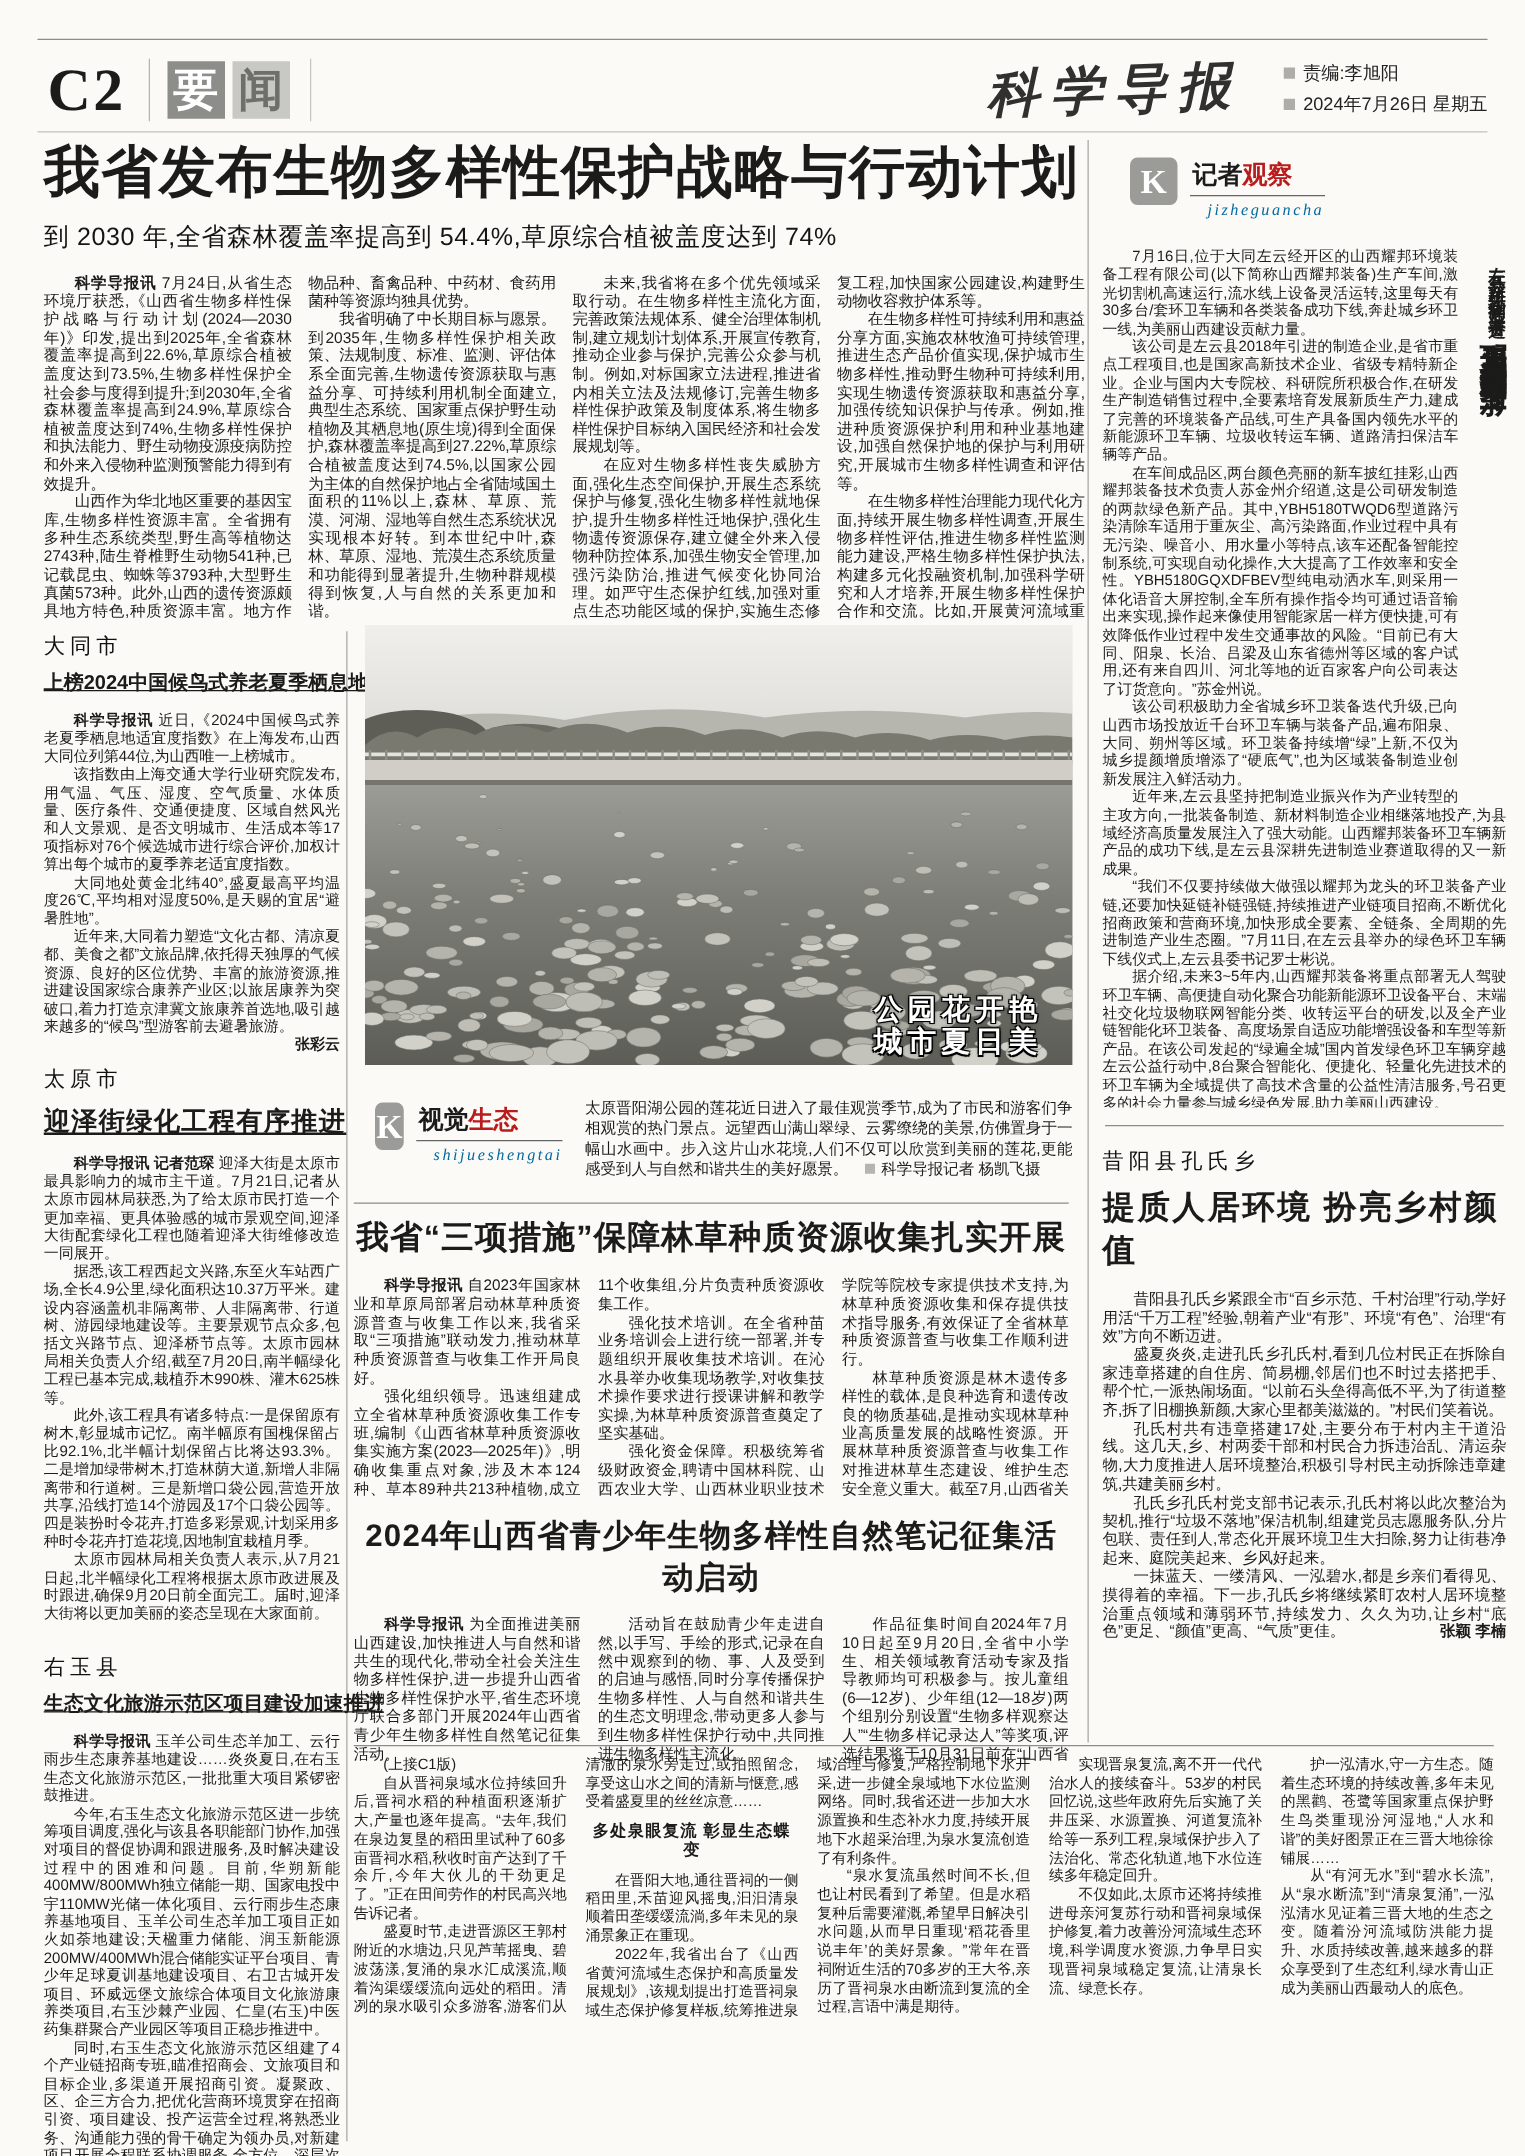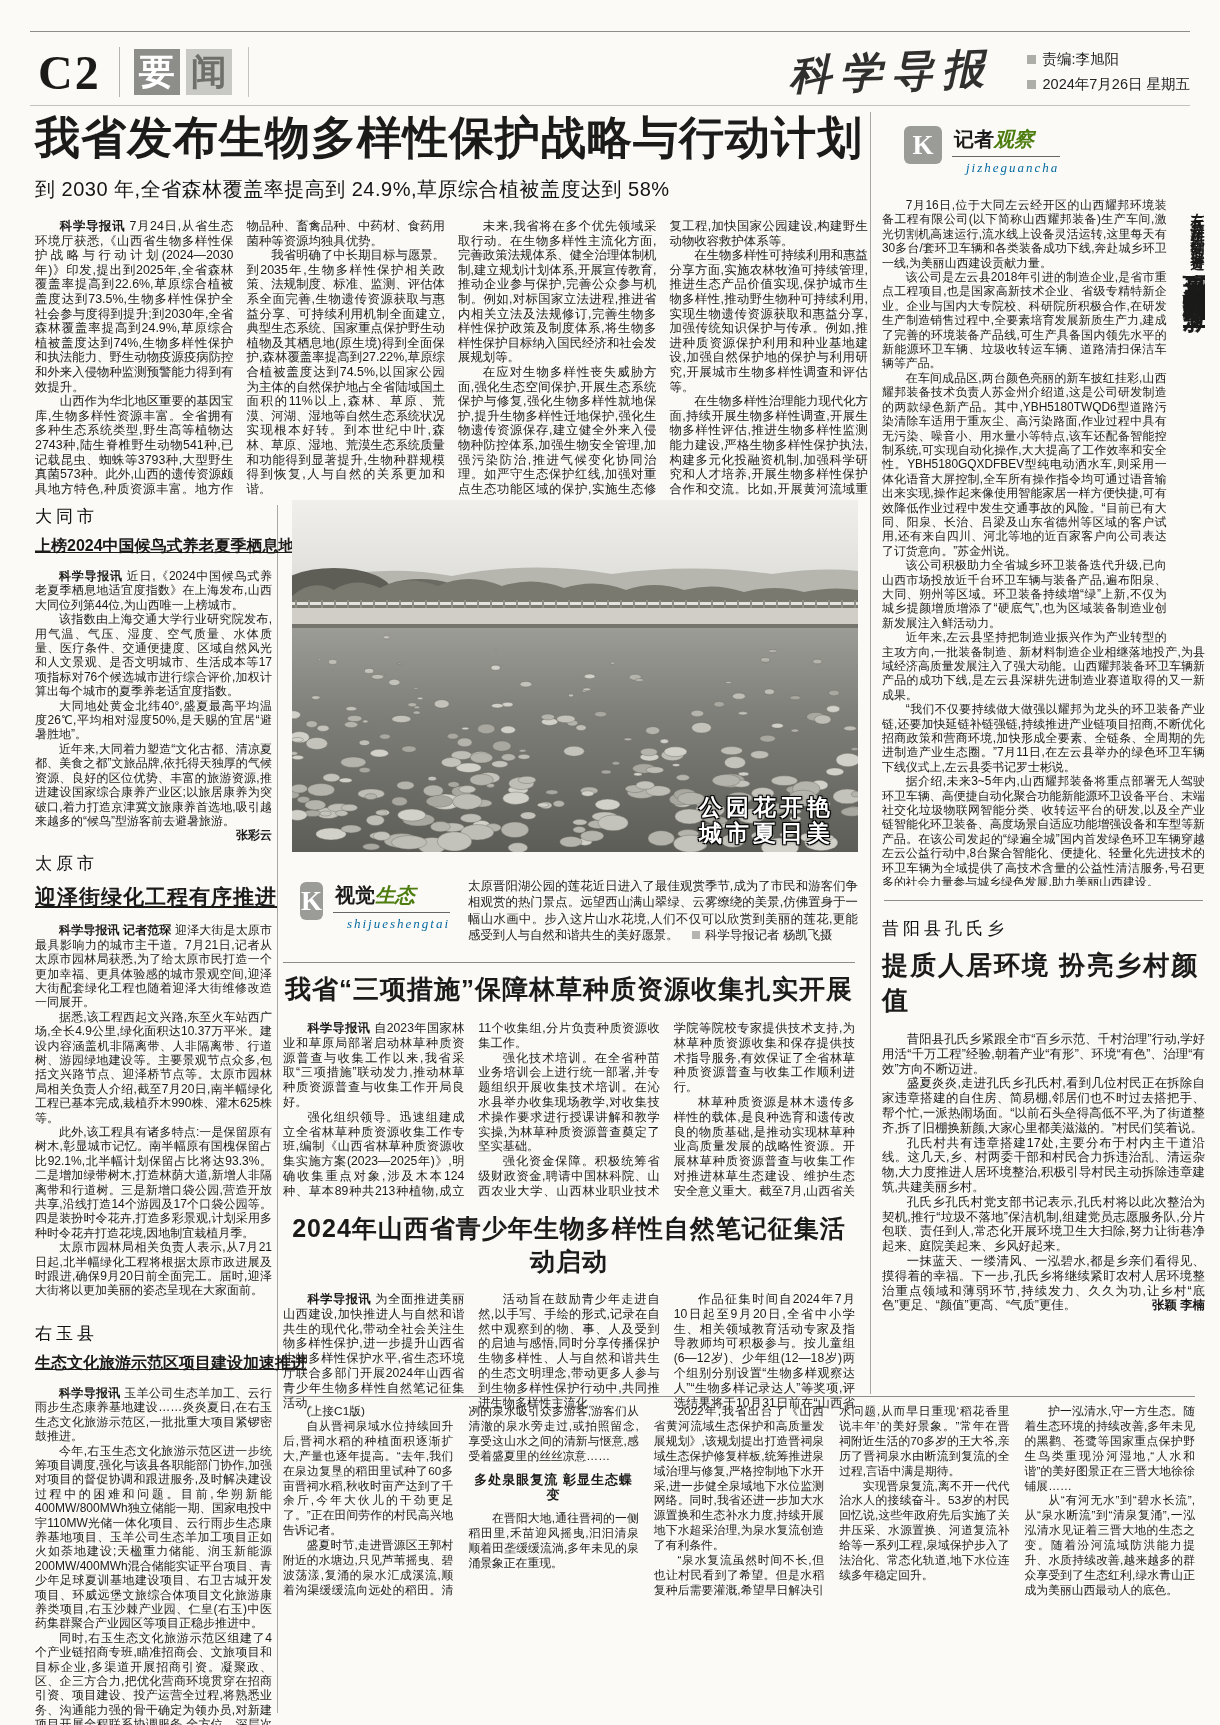--- a/index.html
+++ b/index.html
@@ -37,21 +37,21 @@
   .ma-body{margin-top:16px;height:278px;overflow:hidden;column-count:4;column-gap:13px;
            font-size:12.4px;line-height:14.6px;}
 
   
   .rightrail{position:absolute;left:882px;top:112px;width:323px;}
   .kblock{display:flex;align-items:flex-start;margin:14px 0 22px 22px;}
   .klogo{width:38px;height:38px;background:#9b9b97;border-radius:6px;color:#fff;text-align:center;
          line-height:38px;font-family:"Liberation Serif",serif;font-weight:700;font-size:27px;}
   .klabel{margin-left:10px;}
   .klabel .cn{font-size:20px;font-weight:700;border-bottom:1px solid #666;padding:0 26px 3px 2px;}
-  .klabel .cn .script{font-family:"DejaVu Serif",serif;font-style:italic;font-weight:700;color:#4d7c0f;text-align:center;}
+  .klabel .cn .script{font-family:"DejaVu Serif",serif;font-weight:700;color:#b91c1c;text-align:center;}
   .klabel .py{font-family:"Liberation Serif",serif;font-style:italic;font-size:13px;color:#0369a1;
               letter-spacing:2px;margin-top:3px;padding-left:14px;}
   .ro-paras{height:688px;overflow:hidden;font-size:11.9px;line-height:14.4px;}
   .vert-wrap{float:right;writing-mode:vertical-rl;height:440px;padding:4px 0 0 14px;}
   .vkick{font-size:14px;letter-spacing:4px;font-weight:600;display:inline-block;padding-left:10px;}
   .vtitle{font-size:29px;font-weight:900;letter-spacing:2px;display:inline-block;}
   .rr-divider{height:1px;background:#8d8d88;margin:14px 2px 16px 2px;}
   .xy-head{font-size:26px;font-weight:900;letter-spacing:2px;margin:8px 0 14px 0;}
   .xy-paras{height:368px;overflow:hidden;font-size:12.4px;line-height:14.8px;}
 
@@ -112,21 +112,21 @@
       <div class="papername">科学导报</div>
       <div class="mastinfo">
         <div><span class="sq"></span><span>责编:李旭阳</span></div>
         <div><span class="sq"></span><span>2024年7月26日  星期五</span></div>
       </div>
     </div>
   </div>
 
   <div class="main-article">
     <div class="ma-head">我省发布生物多样性保护战略与行动计划</div>
-    <div class="ma-sub">到 2030 年,全省森林覆盖率提高到 24.9%,草原综合植被盖度达到 58%</div>
+    <div class="ma-sub">到 2030 年,全省森林覆盖率提高到 54.4%,草原综合植被盖度达到 74%</div>
     <div class="ma-body paras">
         <p><b>科学导报讯</b> 7月24日,从省生态环境厅获悉,《山西省生物多样性保护战略与行动计划(2024—2030年)》印发,提出到2025年,全省森林覆盖率提高到22.6%,草原综合植被盖度达到73.5%,生物多样性保护全社会参与度得到提升;到2030年,全省森林覆盖率提高到24.9%,草原综合植被盖度达到74%,生物多样性保护和执法能力、野生动物疫源疫病防控和外来入侵物种监测预警能力得到有效提升。</p>
         <p>山西作为华北地区重要的基因宝库,生物多样性资源丰富。全省拥有多种生态系统类型,野生高等植物达2743种,陆生脊椎野生动物541种,已记载昆虫、蜘蛛等3793种,大型野生真菌573种。此外,山西的遗传资源颇具地方特色,种质资源丰富。地方作物品种、畜禽品种、中药材、食药用菌种等资源均独具优势。</p>
         <p>我省明确了中长期目标与愿景。到2035年,生物多样性保护相关政策、法规制度、标准、监测、评估体系全面完善,生物遗传资源获取与惠益分享、可持续利用机制全面建立,典型生态系统、国家重点保护野生动植物及其栖息地(原生境)得到全面保护,森林覆盖率提高到27.22%,草原综合植被盖度达到74.5%,以国家公园为主体的自然保护地占全省陆域国土面积的11%以上,森林、草原、荒漠、河湖、湿地等自然生态系统状况实现根本好转。到本世纪中叶,森林、草原、湿地、荒漠生态系统质量和功能得到显著提升,生物种群规模得到恢复,人与自然的关系更加和谐。</p>
         <p>未来,我省将在多个优先领域采取行动。在生物多样性主流化方面,完善政策法规体系、健全治理体制机制,建立规划计划体系,开展宣传教育,推动企业参与保护,完善公众参与机制。例如,对标国家立法进程,推进省内相关立法及法规修订,完善生物多样性保护政策及制度体系,将生物多样性保护目标纳入国民经济和社会发展规划等。</p>
         <p>在应对生物多样性丧失威胁方面,强化生态空间保护,开展生态系统保护与修复,强化生物多样性就地保护,提升生物多样性迁地保护,强化生物遗传资源保存,建立健全外来入侵物种防控体系,加强生物安全管理,加强污染防治,推进气候变化协同治理。如严守生态保护红线,加强对重点生态功能区域的保护,实施生态修复工程,加快国家公园建设,构建野生动物收容救护体系等。</p>
         <p>在生物多样性可持续利用和惠益分享方面,实施农林牧渔可持续管理,推进生态产品价值实现,保护城市生物多样性,推动野生物种可持续利用,实现生物遗传资源获取和惠益分享,加强传统知识保护与传承。例如,推进种质资源保护利用和种业基地建设,加强自然保护地的保护与利用研究,开展城市生物多样性调查和评估等。</p>
         <p>在生物多样性治理能力现代化方面,持续开展生物多样性调查,开展生物多样性评估,推进生物多样性监测能力建设,严格生物多样性保护执法,构建多元化投融资机制,加强科学研究和人才培养,开展生物多样性保护合作和交流。比如,开展黄河流域重点区域生物多样性调查与评估,建立野生动植物资源智慧监测网络,强化执法监测等。</p>
       </div>
   </div>
@@ -541,17 +541,18 @@
 
   <div class="bottomband paras">
       <p>(上接C1版)</p>
       <p>自从晋祠泉域水位持续回升后,晋祠水稻的种植面积逐渐扩大,产量也逐年提高。“去年,我们在泉边复垦的稻田里试种了60多亩晋祠水稻,秋收时亩产达到了千余斤,今年大伙儿的干劲更足了。”正在田间劳作的村民高兴地告诉记者。</p>
       <p>盛夏时节,走进晋源区王郭村附近的水塘边,只见芦苇摇曳、碧波荡漾,复涌的泉水汇成溪流,顺着沟渠缓缓流向远处的稻田。清冽的泉水吸引众多游客,游客们从清澈的泉水旁走过,或拍照留念,享受这山水之间的清新与惬意,感受着盛夏里的丝丝凉意……</p>
       <p class="col-subhead">多处泉眼复流  彰显生态蝶变</p>
       <p>在晋阳大地,通往晋祠的一侧稻田里,禾苗迎风摇曳,汩汩清泉顺着田垄缓缓流淌,多年未见的泉涌景象正在重现。</p>
       <p>2022年,我省出台了《山西省黄河流域生态保护和高质量发展规划》,该规划提出打造晋祠泉域生态保护修复样板,统筹推进泉域治理与修复,严格控制地下水开采,进一步健全泉域地下水位监测网络。同时,我省还进一步加大水源置换和生态补水力度,持续开展地下水超采治理,为泉水复流创造了有利条件。</p>
       <p>“泉水复流虽然时间不长,但也让村民看到了希望。但是水稻复种后需要灌溉,希望早日解决引水问题,从而早日重现‘稻花香里说丰年’的美好景象。”常年在晋祠附近生活的70多岁的王大爷,亲历了晋祠泉水由断流到复流的全过程,言语中满是期待。</p>
       <p>实现晋泉复流,离不开一代代治水人的接续奋斗。53岁的村民回忆说,这些年政府先后实施了关井压采、水源置换、河道复流补给等一系列工程,泉域保护步入了法治化、常态化轨道,地下水位连续多年稳定回升。</p>
+      <p>不仅如此,太原市还将持续推进母亲河复苏行动和晋祠泉域保护修复,着力改善汾河流域生态环境,科学调度水资源,力争早日实现晋祠泉域稳定复流,让清泉长流、绿意长存。</p>
       <p>护一泓清水,守一方生态。随着生态环境的持续改善,多年未见的黑鹳、苍鹭等国家重点保护野生鸟类重现汾河湿地,“人水和谐”的美好图景正在三晋大地徐徐铺展……</p>
       <p>从“有河无水”到“碧水长流”,从“泉水断流”到“清泉复涌”,一泓泓清水见证着三晋大地的生态之变。随着汾河流域防洪能力提升、水质持续改善,越来越多的群众享受到了生态红利,绿水青山正成为美丽山西最动人的底色。</p>
     </div>
 
 </div>
 
 </body></html>

